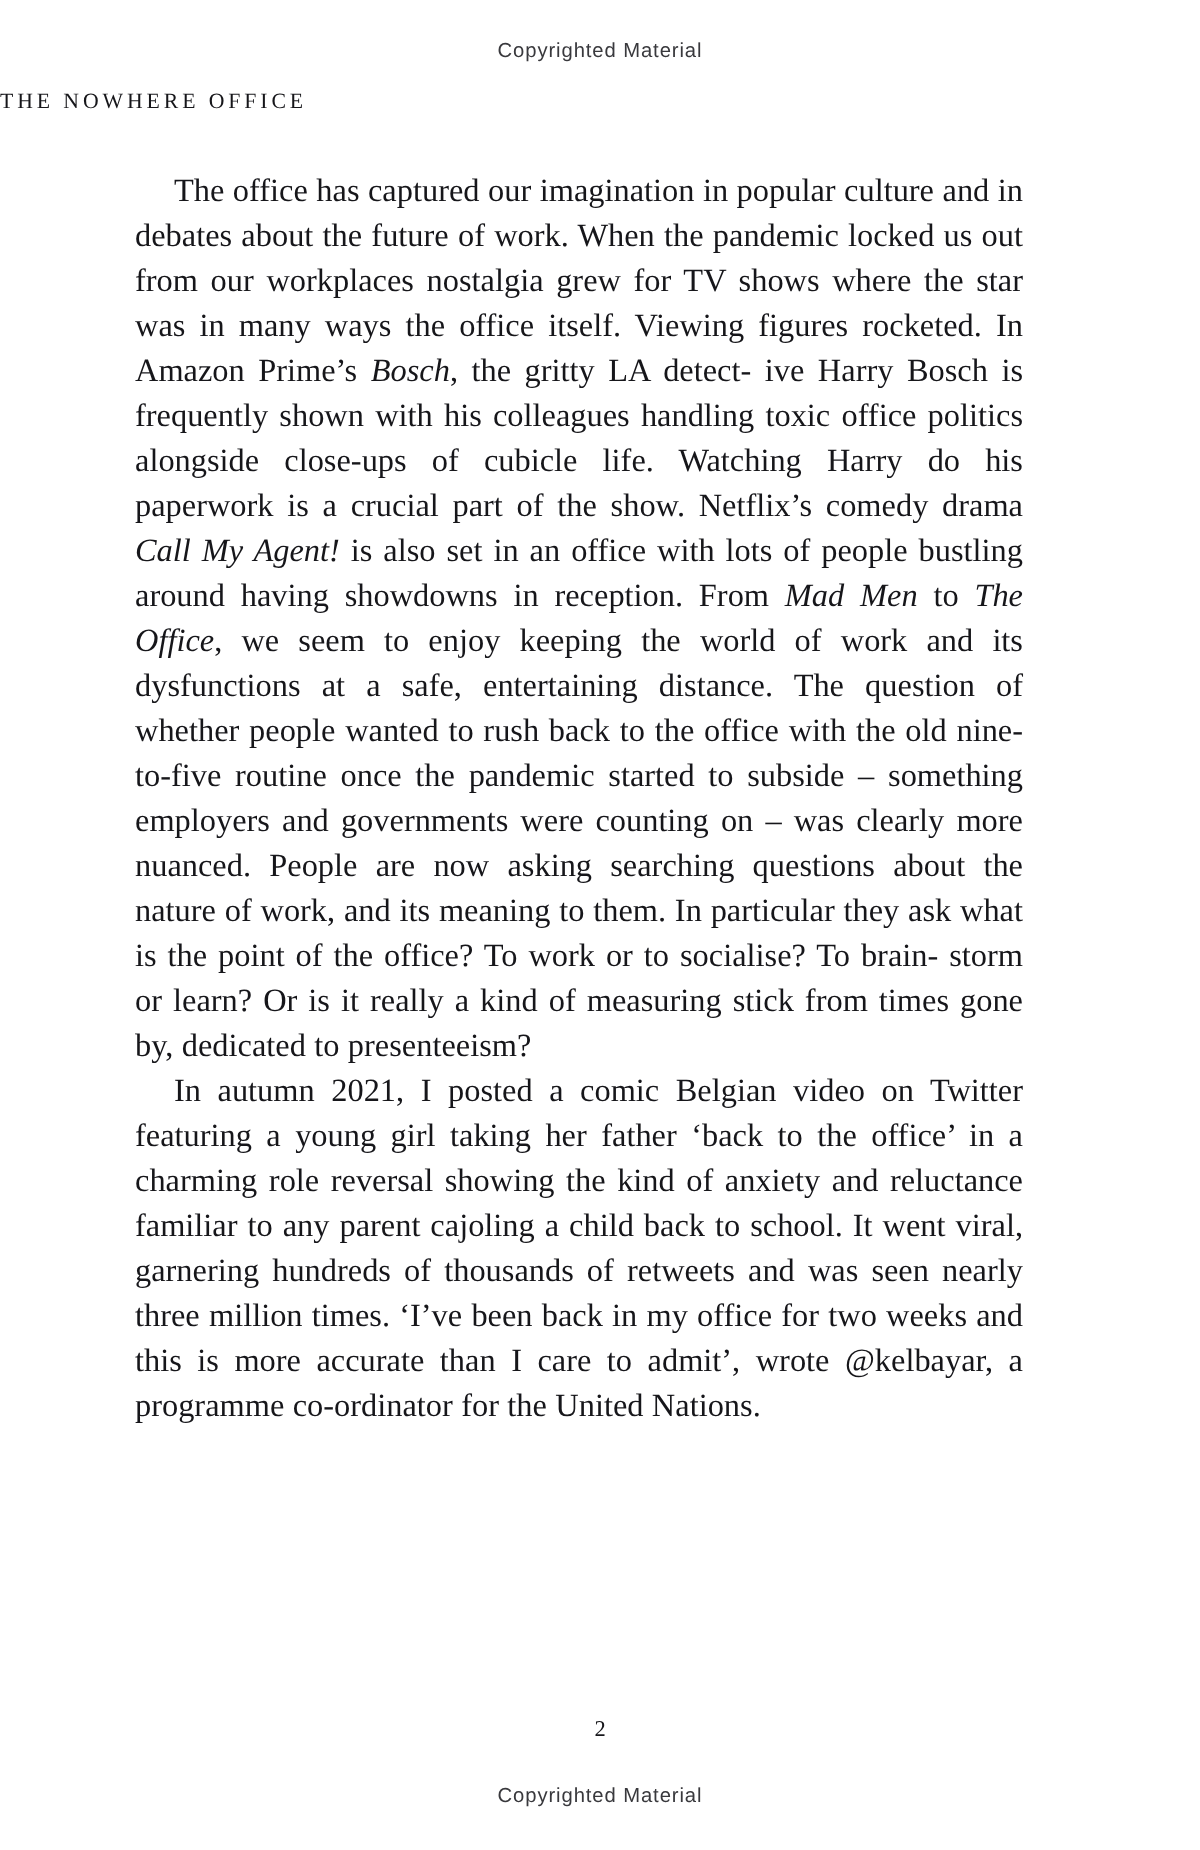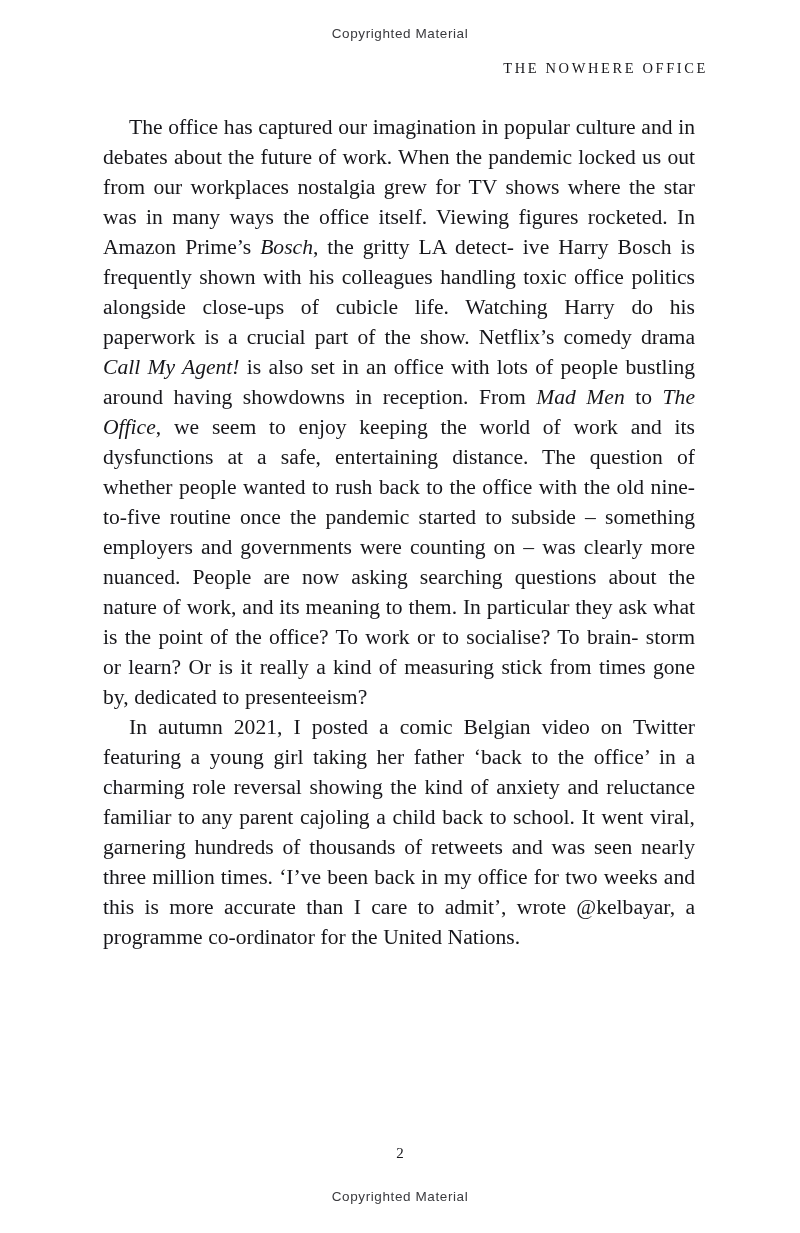--- a/index.html
+++ b/index.html
@@ -41,31 +41,31 @@
     font-family: "Liberation Sans", sans-serif;
     font-size: 13.5px;
     letter-spacing: 0.6px;
     color: #39393d;
   }
   .running-head {
     position: absolute;
     top: 60px;
     left: 0;
     width: 708px;
-    text-align: right;
+    text-align: left;
     font-family: "Liberation Serif", serif;
     font-size: 14.5px;
     letter-spacing: 2.6px;
     color: #16161a;
     text-transform: uppercase;
   }
   .body-text {
     position: absolute;
     top: 112px;
-    left: 103px;
+    left: 90px;
     width: 592px;
     font-size: 21.6px;
     line-height: 30px;
     text-align: justify;
     color: #16161a;
     hyphens: manual;
   }
   .body-text p {
     margin: 0;
     text-indent: 26px;

